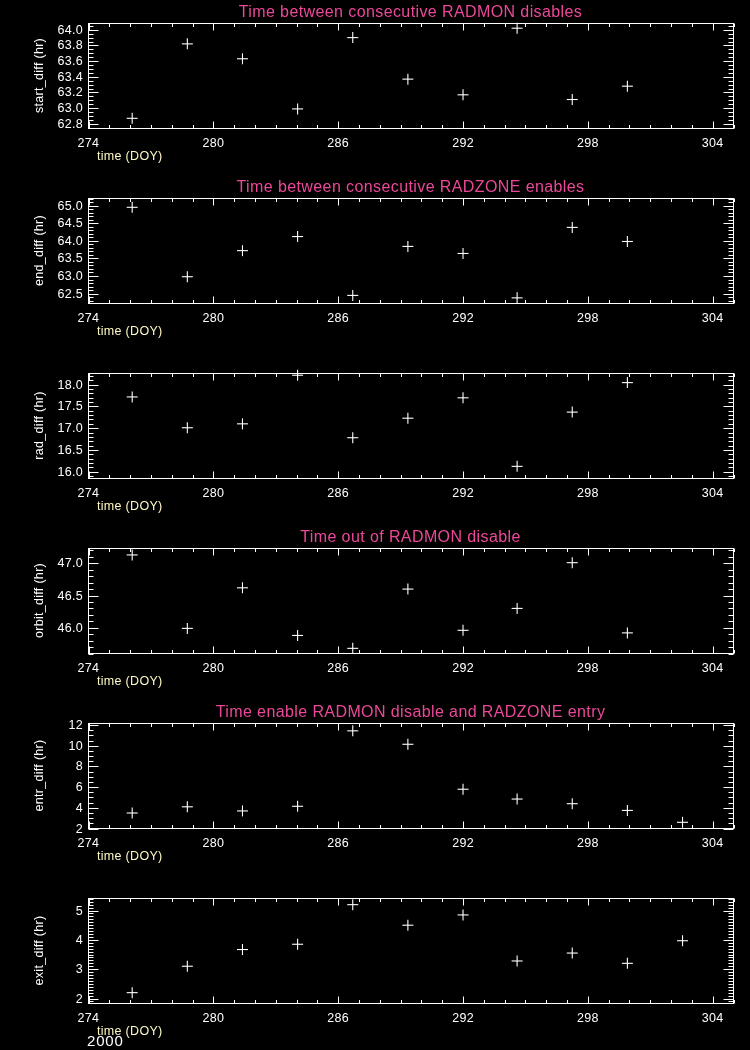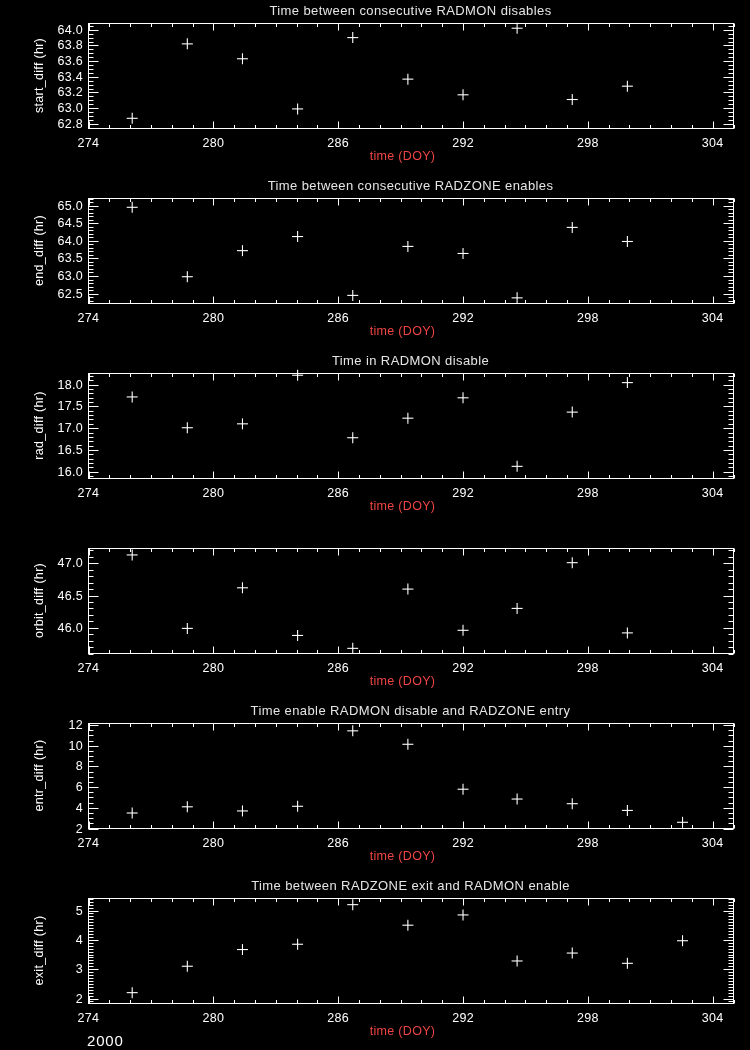--- a/index.html
+++ b/index.html
@@ -4,25 +4,25 @@
 <style>
   * { margin:0; padding:0; box-sizing:border-box; }
   html,body { background:#000; }
   .screen {
     position:relative; width:750px; height:1050px; background:#000;
     color:#fff; font-family:"Liberation Sans", sans-serif; overflow:hidden;
   }
   .plot { position:absolute; left:0; width:750px; height:175px; }
   .plot-title {
     position:absolute; top:3px; left:88px; width:645px; text-align:center;
-    font-size:13px; letter-spacing:0.4px; white-space:nowrap; color:#e5e5e5;
+    font-size:16px; letter-spacing:0.4px; white-space:nowrap; color:#ec4899;
   }
   .plot-xlabel {
-    position:absolute; top:149px; left:80px; width:645px; text-align:center;
-    font-size:12.5px; letter-spacing:0.3px; color:#ef4444;
+    position:absolute; top:149px; left:97px; width:645px; 
+    font-size:12.5px; letter-spacing:0.3px; color:#fef9c3;
   }
   .plot-ylabel {
     position:absolute; left:-27px; top:69px; width:132px; height:13px;
     line-height:13px; text-align:center; font-size:12.5px; letter-spacing:0.3px;
     transform:rotate(-90deg); white-space:nowrap; color:#fff;
   }
   .plot-canvas { position:absolute; left:0; top:0; width:750px; height:175px; display:block; }
   .year-label {
     position:absolute; left:87px; top:1032px; font-size:15px;
     letter-spacing:0.8px; color:#fff;
@@ -352,21 +352,20 @@
         <line x1="517.1129032258069" y1="117.36241610738243" x2="517.1129032258069" y2="128.36241610738244" stroke="#ffffff" stroke-width="1.1"></line>
         <line x1="566.75" y1="52.392617449664655" x2="577.75" y2="52.392617449664655" stroke="#ffffff" stroke-width="1.1"></line>
         <line x1="572.25" y1="46.892617449664655" x2="572.25" y2="57.892617449664655" stroke="#ffffff" stroke-width="1.1"></line>
         <line x1="621.8870967741931" y1="66.4865771812082" x2="632.8870967741931" y2="66.4865771812082" stroke="#ffffff" stroke-width="1.1"></line>
         <line x1="627.3870967741931" y1="60.986577181208204" x2="627.3870967741931" y2="71.9865771812082" stroke="#ffffff" stroke-width="1.1"></line>
       </svg>
     <div class="plot-xlabel">time (DOY)</div>
   </figure>
 
   <figure class="plot" style="top:350px">
-    <figcaption class="plot-title">Time in RADMON disable</figcaption>
     <div class="plot-ylabel">rad_diff (hr)</div>
     <svg class="plot-canvas" viewBox="0 0 750 175">
         <rect x="88.5" y="23.5" width="645" height="105" fill="none" stroke="#ffffff" stroke-width="1"></rect>
         <line x1="89.5" y1="128.5" x2="89.5" y2="121.5" stroke="#ffffff" stroke-width="1"></line>
         <line x1="89.5" y1="23.5" x2="89.5" y2="30.5" stroke="#ffffff" stroke-width="1"></line>
         <line x1="109.5" y1="128.5" x2="109.5" y2="125" stroke="#ffffff" stroke-width="1"></line>
         <line x1="109.5" y1="23.5" x2="109.5" y2="27" stroke="#ffffff" stroke-width="1"></line>
         <line x1="130.5" y1="128.5" x2="130.5" y2="125" stroke="#ffffff" stroke-width="1"></line>
         <line x1="130.5" y1="23.5" x2="130.5" y2="27" stroke="#ffffff" stroke-width="1"></line>
         <line x1="151.5" y1="128.5" x2="151.5" y2="125" stroke="#ffffff" stroke-width="1"></line>
@@ -504,20 +503,21 @@
         <line x1="517.1129032258069" y1="110.85123966942145" x2="517.1129032258069" y2="121.85123966942145" stroke="#ffffff" stroke-width="1.1"></line>
         <line x1="566.75" y1="62.115702479338836" x2="577.75" y2="62.115702479338836" stroke="#ffffff" stroke-width="1.1"></line>
         <line x1="572.25" y1="56.615702479338836" x2="572.25" y2="67.61570247933884" stroke="#ffffff" stroke-width="1.1"></line>
         <line x1="621.8870967741931" y1="32.61157024793391" x2="632.8870967741931" y2="32.61157024793391" stroke="#ffffff" stroke-width="1.1"></line>
         <line x1="627.3870967741931" y1="27.111570247933912" x2="627.3870967741931" y2="38.11157024793391" stroke="#ffffff" stroke-width="1.1"></line>
       </svg>
     <div class="plot-xlabel">time (DOY)</div>
   </figure>
 
   <figure class="plot" style="top:525px">
+    <figcaption class="plot-title">Time out of RADMON disable</figcaption>
     <div class="plot-ylabel">orbit_diff (hr)</div>
     <svg class="plot-canvas" viewBox="0 0 750 175">
         <rect x="88.5" y="23.5" width="645" height="105" fill="none" stroke="#ffffff" stroke-width="1"></rect>
         <line x1="89.5" y1="128.5" x2="89.5" y2="121.5" stroke="#ffffff" stroke-width="1"></line>
         <line x1="89.5" y1="23.5" x2="89.5" y2="30.5" stroke="#ffffff" stroke-width="1"></line>
         <line x1="109.5" y1="128.5" x2="109.5" y2="125" stroke="#ffffff" stroke-width="1"></line>
         <line x1="109.5" y1="23.5" x2="109.5" y2="27" stroke="#ffffff" stroke-width="1"></line>
         <line x1="130.5" y1="128.5" x2="130.5" y2="125" stroke="#ffffff" stroke-width="1"></line>
         <line x1="130.5" y1="23.5" x2="130.5" y2="27" stroke="#ffffff" stroke-width="1"></line>
         <line x1="151.5" y1="128.5" x2="151.5" y2="125" stroke="#ffffff" stroke-width="1"></line>
@@ -788,21 +788,20 @@
         <line x1="572.25" y1="98.19685039370079" x2="572.25" y2="109.19685039370079" stroke="#ffffff" stroke-width="1.1"></line>
         <line x1="621.8870967741931" y1="110.41437007874016" x2="632.8870967741931" y2="110.41437007874016" stroke="#ffffff" stroke-width="1.1"></line>
         <line x1="627.3870967741931" y1="104.91437007874016" x2="627.3870967741931" y2="115.91437007874016" stroke="#ffffff" stroke-width="1.1"></line>
         <line x1="677.0241935483873" y1="122.2992125984252" x2="688.0241935483873" y2="122.2992125984252" stroke="#ffffff" stroke-width="1.1"></line>
         <line x1="682.5241935483873" y1="116.7992125984252" x2="682.5241935483873" y2="127.7992125984252" stroke="#ffffff" stroke-width="1.1"></line>
       </svg>
     <div class="plot-xlabel">time (DOY)</div>
   </figure>
 
   <figure class="plot" style="top:875px">
-    <figcaption class="plot-title">Time between RADZONE exit and RADMON enable</figcaption>
     <div class="plot-ylabel">exit_diff (hr)</div>
     <svg class="plot-canvas" viewBox="0 0 750 175">
         <rect x="88.5" y="23.5" width="645" height="105" fill="none" stroke="#ffffff" stroke-width="1"></rect>
         <line x1="89.5" y1="128.5" x2="89.5" y2="121.5" stroke="#ffffff" stroke-width="1"></line>
         <line x1="89.5" y1="23.5" x2="89.5" y2="30.5" stroke="#ffffff" stroke-width="1"></line>
         <line x1="109.5" y1="128.5" x2="109.5" y2="125" stroke="#ffffff" stroke-width="1"></line>
         <line x1="109.5" y1="23.5" x2="109.5" y2="27" stroke="#ffffff" stroke-width="1"></line>
         <line x1="130.5" y1="128.5" x2="130.5" y2="125" stroke="#ffffff" stroke-width="1"></line>
         <line x1="130.5" y1="23.5" x2="130.5" y2="27" stroke="#ffffff" stroke-width="1"></line>
         <line x1="151.5" y1="128.5" x2="151.5" y2="125" stroke="#ffffff" stroke-width="1"></line>

